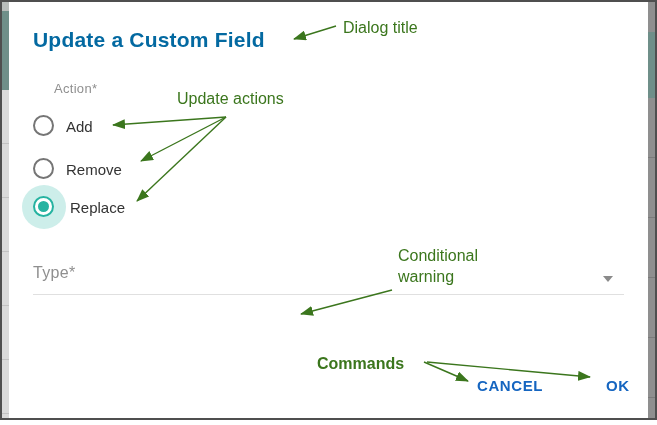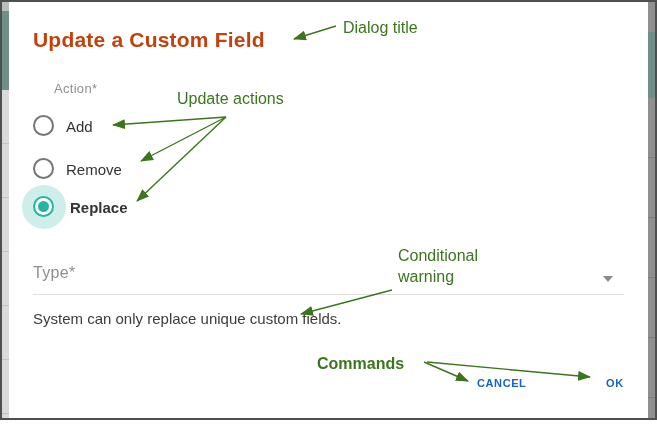--- a/index.html
+++ b/index.html
@@ -38,21 +38,21 @@
   .seg-rows-dark {
     background: repeating-linear-gradient(#8f8f8f 0 59px, #7b7b7b 59px 60px);
     height: 320px;
   }
 
   .dialog-title {
     position: absolute;
     left: 33px; top: 28px;
     font-size: 21px;
     font-weight: bold;
-    color: #c2410c;
+    color: #0369a1;
     letter-spacing: 0.2px;
   }
 
   .field-label {
     position: absolute;
     font-size: 13px;
     color: #8f8f8f;
     letter-spacing: 0.3px;
   }
   .action-label { left: 33px; top: 81px; margin-left: 21px; }
@@ -71,21 +71,21 @@
     border-radius: 50%;
     background: #ffffff;
   }
   .radio-label {
     position: absolute;
     left: 33px; top: 3px;
     font-size: 15px;
     color: #333333;
     white-space: nowrap;
   }
-  .radio-row-replace .radio-label { left: 37px; font-weight: bold; }
+  .radio-row-replace .radio-label { left: 37px; }
 
   .radio-halo {
     position: absolute;
     left: -11px; top: -11px;
     width: 44px; height: 44px;
     border-radius: 50%;
     background: #cdeeea;
   }
   .radio-circle.selected {
     border-color: #26b3a1;
@@ -122,21 +122,21 @@
   .warning-text {
     position: absolute;
     left: 33px; top: 310px;
     font-size: 15px;
     color: #3c3c3c;
   }
 
   .dlg-button {
     position: absolute;
     top: 377px;
-    font-size: 11px;
+    font-size: 15px;
     font-weight: bold;
     color: #1565c0;
     letter-spacing: 0.6px;
     background: none;
     border: none;
     cursor: pointer;
     font-family: "Liberation Sans", "DejaVu Sans", sans-serif;
   }
   .btn-cancel { left: 477px; }
   .btn-ok     { left: 595px; margin-left: 11px; }
@@ -198,21 +198,20 @@
       <span class="radio-dot"></span>
     </span>
     <span class="radio-label">Replace</span>
   </div>
 
   <div class="type-field-hit"></div>
   <div class="field-label type-label">Type*</div>
   <div class="select-underline"></div>
   <div class="select-caret"></div>
 
-  <div class="warning-text">System can only replace unique custom fields.</div>
 
   <button class="dlg-button btn-cancel">CANCEL</button>
   <button class="dlg-button btn-ok">OK</button>
 
   <div class="annotation ann-dialog-title">Dialog title</div>
   <div class="annotation ann-update-actions">Update actions</div>
   <div class="annotation ann-conditional">Conditional warning</div>
   <div class="annotation ann-commands">Commands</div>
 
   <svg class="arrow-layer" viewBox="0 0 657 425" xmlns="http://www.w3.org/2000/svg">

